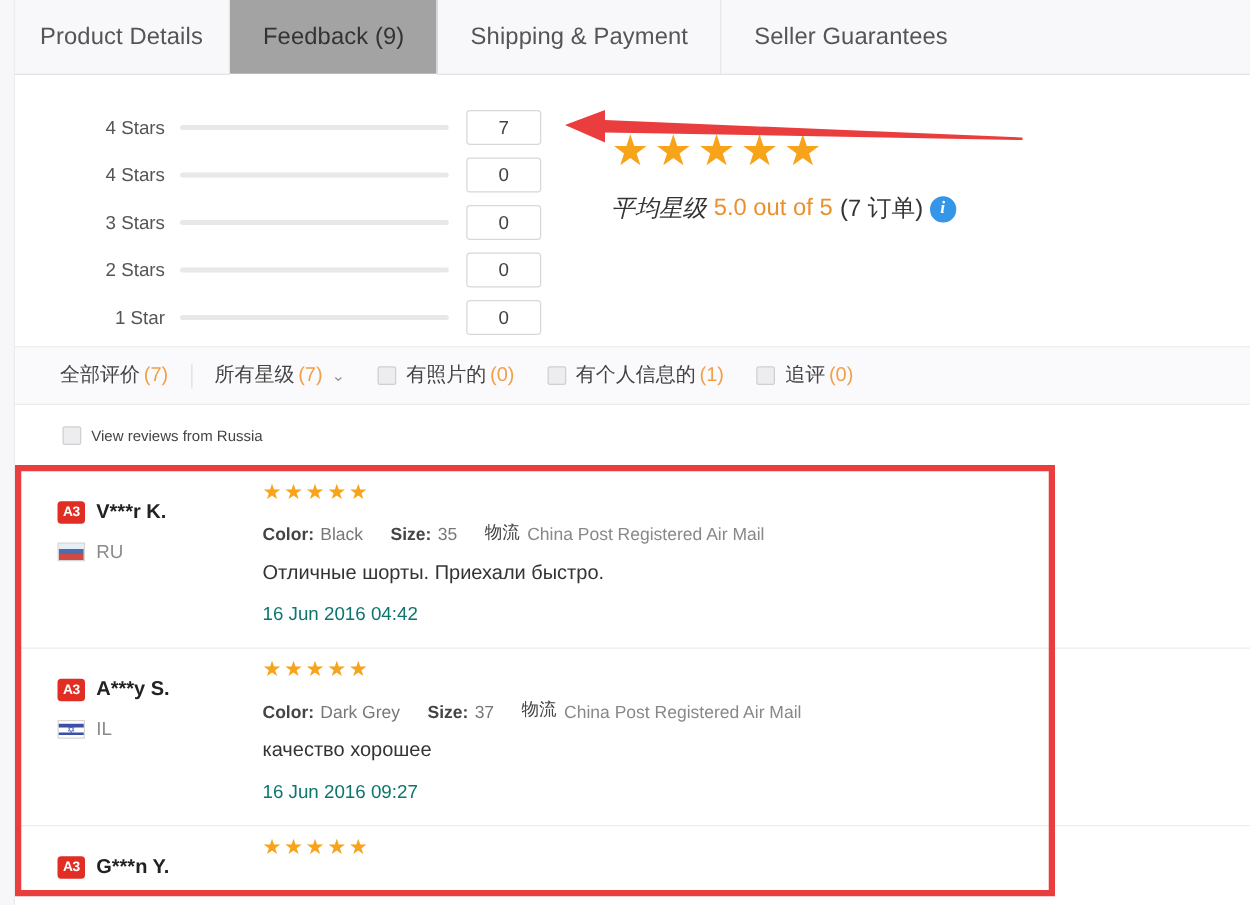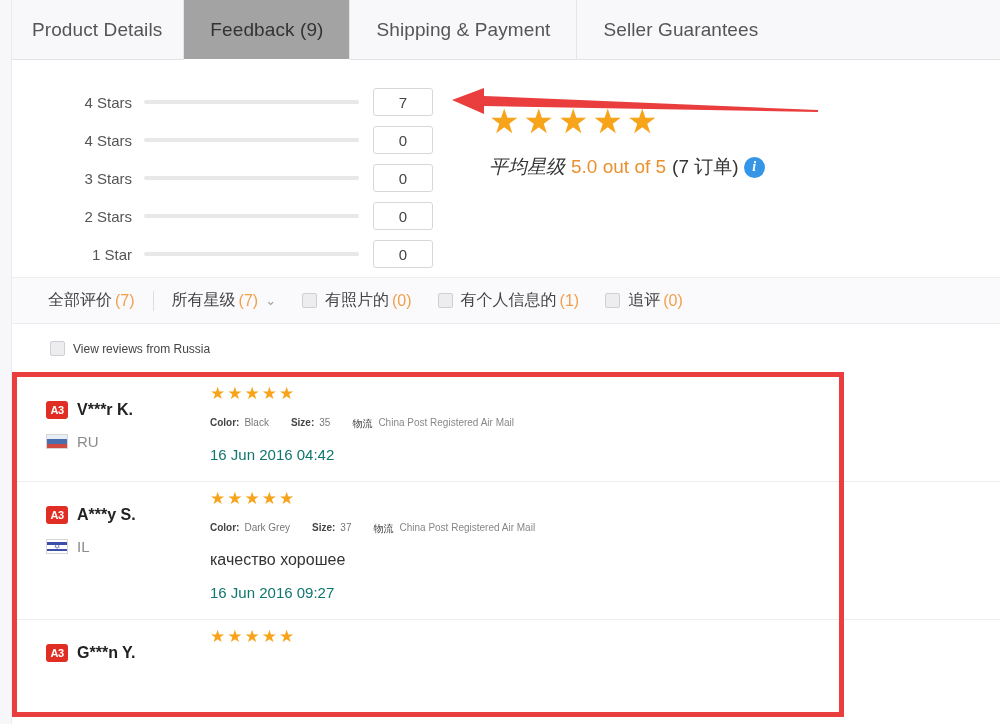--- a/index.html
+++ b/index.html
@@ -65,21 +65,21 @@
   .aebadge{width:22px;height:18px;background:#e02e24;border-radius:3px;color:#fff;font-size:11px;font-weight:bold;display:flex;align-items:center;justify-content:center;margin-right:9px;flex:none;letter-spacing:-.5px;}
   .rv-country{display:flex;align-items:center;margin-top:14px;font-size:15px;color:#8b8b8b;}
   .flag{width:22px;height:15px;margin-right:9px;flex:none;border:1px solid #d6d6d6;box-sizing:border-box;display:block;}
   .flag-ru{background:linear-gradient(#e8eef6 0 33%,#4a6fb0 33% 66%,#cf4a43 66% 100%);}
   .flag-il{background:#fff;position:relative;}
   .flag-il:before{content:"";position:absolute;left:0;right:0;top:2px;height:2.5px;background:#3b4fa8;}
   .flag-il:after{content:"";position:absolute;left:0;right:0;bottom:2px;height:2.5px;background:#3b4fa8;}
   .ilstar{position:absolute;left:50%;top:50%;transform:translate(-50%,-50%);color:#3b4fa8;font-size:8px;line-height:1;}
   .rv-body{margin-left:198px;padding-right:20px;}
   .rv-stars{color:#f7a41b;font-size:17px;letter-spacing:2px;line-height:1;height:18px;}
-  .rv-meta{margin-top:14px;font-size:10px;color:#888;display:flex;align-items:flex-start;flex-wrap:nowrap;white-space:nowrap;}
+  .rv-meta{margin-top:14px;font-size:14px;color:#888;display:flex;align-items:flex-end;flex-wrap:nowrap;white-space:nowrap;}
   .rv-meta b{color:#444;font-weight:bold;margin-right:5px;}
   .rv-meta .mval{color:#777;margin-right:22px;}
   .rv-meta .wuliu{color:#444;margin-right:6px;}
   .rv-text{margin-top:15px;font-size:16px;color:#333;}
   .rv-date{margin-top:15px;font-size:15px;color:#0f766e;}
 </style>
 </head>
 <body>
 
 <div class="page">
@@ -194,20 +194,21 @@
       <div class="rv-body">
         <div class="rv-stars">★★★★★</div>
         <div class="rv-meta">
           <b>Color:</b>
           <span class="mval">Black</span>
           <b>Size:</b>
           <span class="mval">35</span>
           <span class="wuliu">物流</span>
           <span>China Post Registered Air Mail</span>
         </div>
+        <div class="rv-text">Отличные шорты. Приехали быстро.</div>
         <div class="rv-date">16 Jun 2016 04:42</div>
       </div>
     </div>
 
     <div class="review">
       <div class="rv-user">
         <div class="rv-name">
           <span class="aebadge">A3</span>
           <span>A***y S.</span>
         </div>

